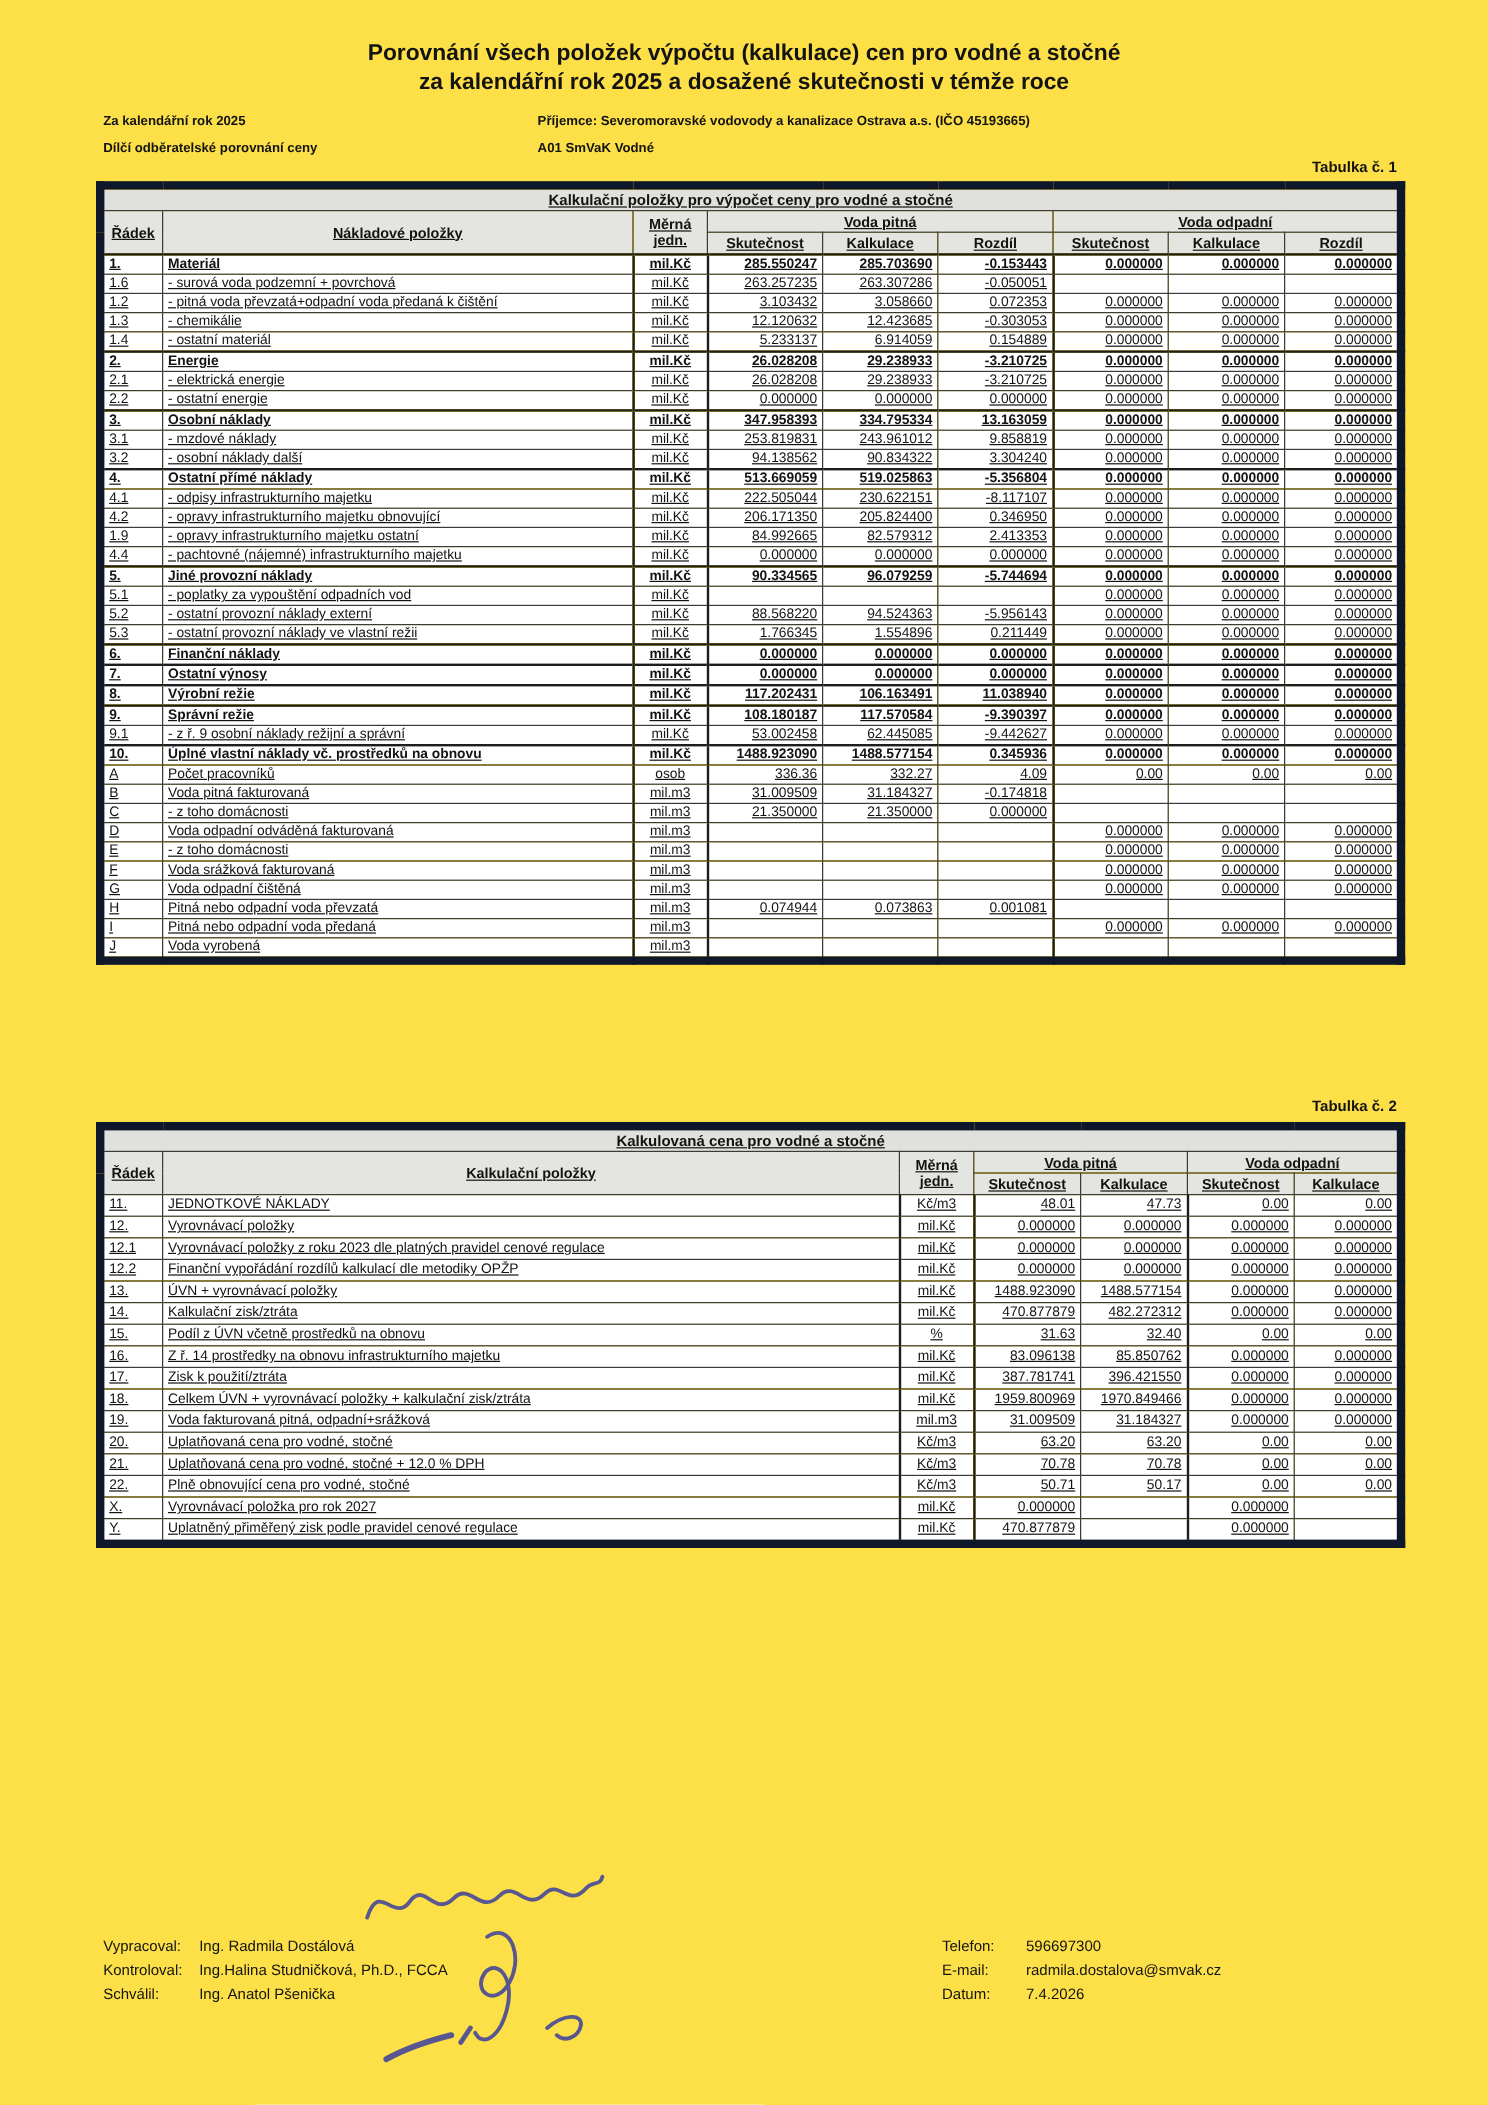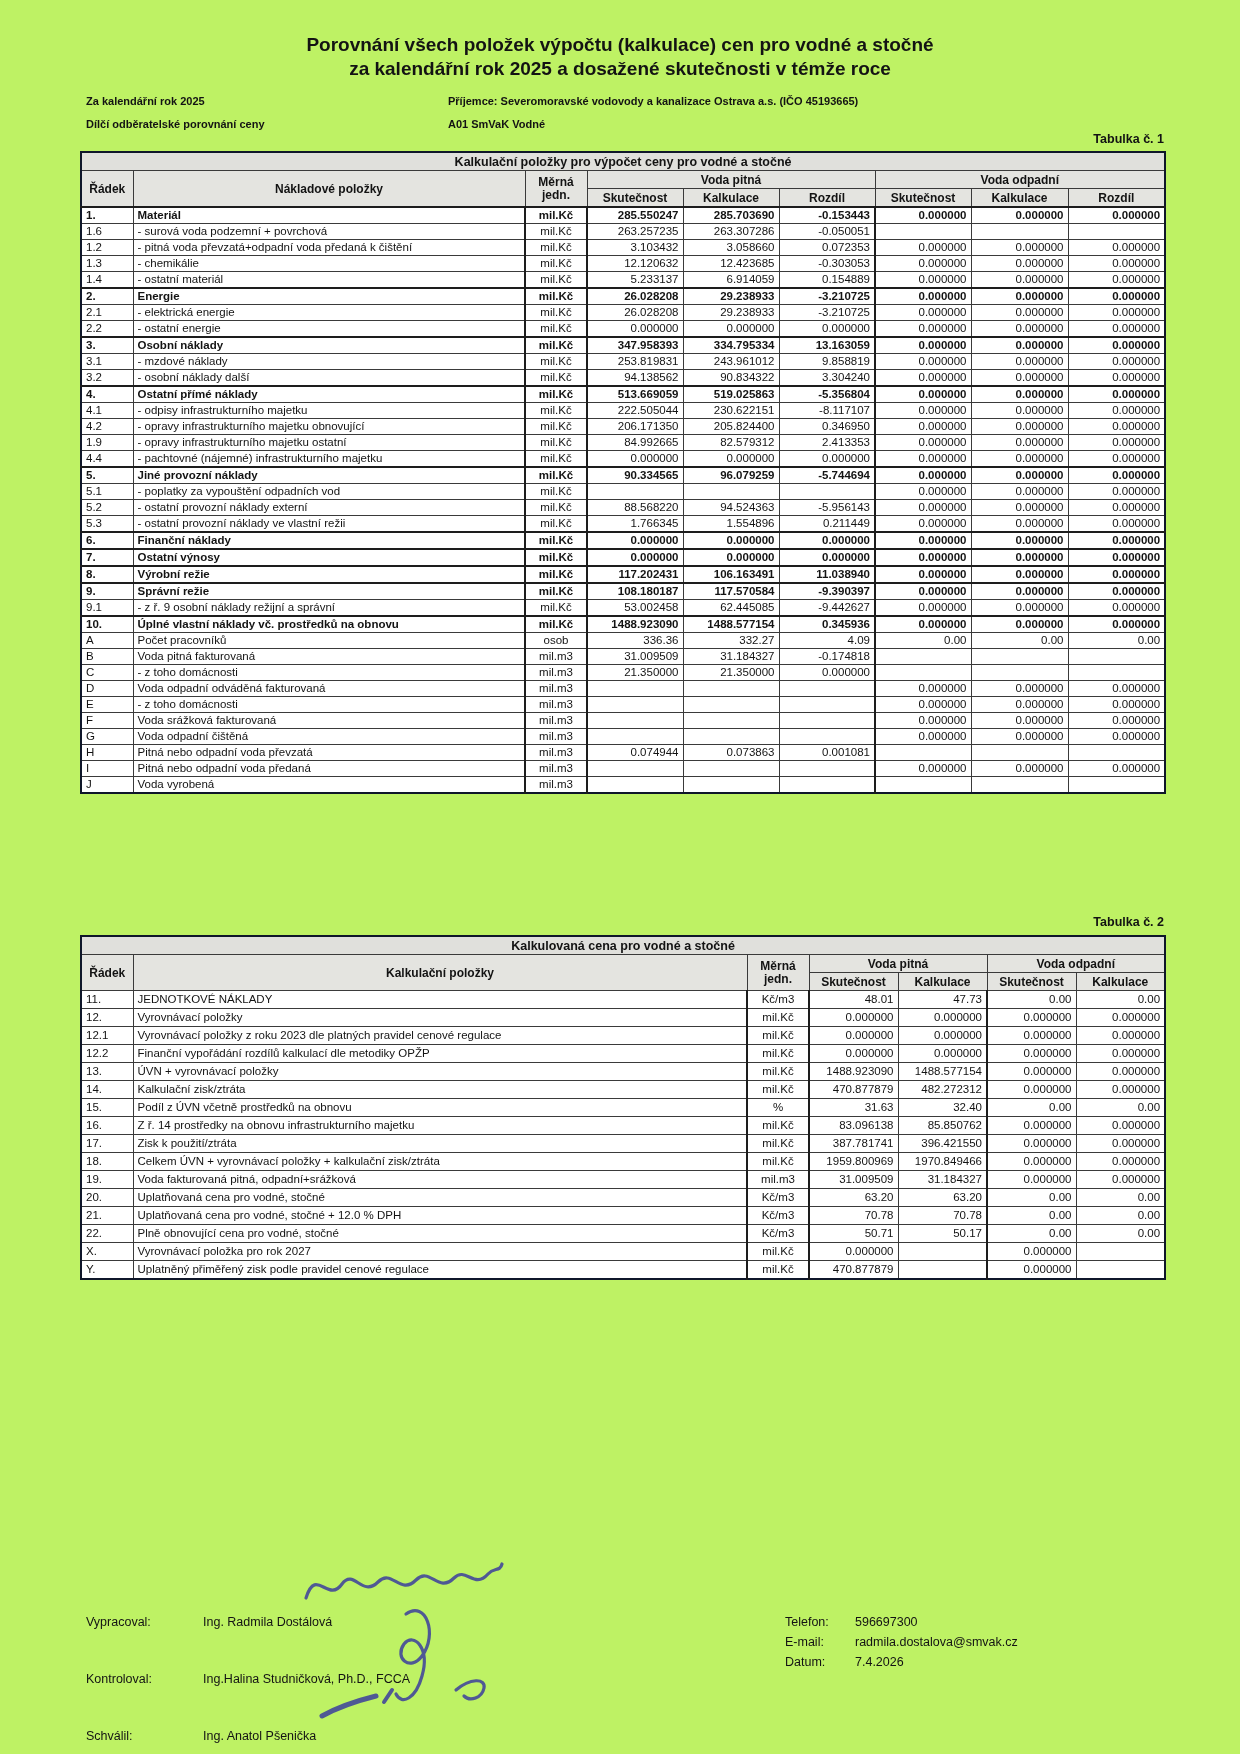--- a/index.html
+++ b/index.html
@@ -1,38 +1,38 @@
 <!DOCTYPE html>
 <html><head>
 <meta charset="utf-8">
 <style>
   html,body { margin:0; padding:0; background:#ffffff; }
   .page {
     position:relative; width:1240px; height:1754px;
-    background:#bef264; color:#131313;
+    background:#fde047; color:#131313;
     font-family:"Liberation Sans", sans-serif;
     overflow:hidden;
   }
   .doc-title {
     position:absolute; top:33px; left:0; width:100%;
     text-align:center; font-weight:700; font-size:19px; line-height:24px;
   }
   .meta { position:absolute; font-size:11px; font-weight:700; line-height:23px; white-space:nowrap; }
   .meta.left  { top:90px; left:86px; }
   .meta.right { top:90px; left:448px; }
 
   .tab-label { position:absolute; left:80px; width:1084px; text-align:right;
                font-size:12.5px; font-weight:700; }
   #tab-label-1 { top:132px; }
   #tab-label-2 { top:915px; }
 
   table.data {
     position:absolute; left:80px; width:1084px;
     border-collapse:collapse; table-layout:fixed;
-    font-size:11.5px; border:2px solid #0f172a;
+    font-size:11.5px; border:7px solid #0f172a;text-decoration:underline;
   }
   #table1 { top:151px; }
   #table2 { top:935px; }
 
   table.data th, table.data td {
     border:1px solid #3a3a3a; padding:0 4px;
     overflow:hidden; white-space:nowrap;
   }
   table.data thead th { background:#e4e4e0; font-weight:700; font-size:12px; height:17px; }
   table.data .title-row th { background:#e0e0dc; font-size:12.5px; height:17px; text-align:center; }
@@ -47,21 +47,21 @@
   table.data td:nth-child(n+4) { text-align:right; }
 
   tr.bold td { font-weight:700; border-top:2px solid #1d1d1d; }
 
   #table1 td:nth-child(4), #table2 td:nth-child(4),
   #table1 td:nth-child(7), #table2 td:nth-child(6),
   th.bl2 { border-left:2px solid #1d1d1d; }
   #table1 td:nth-child(3), #table2 td:nth-child(3) { border-left:2px solid #1d1d1d; }
 
   .footer-block { position:absolute; display:grid; font-size:12.5px; line-height:20px; }
-  #footer-left  { top:1612px; left:86px;  grid-template-columns:80px auto;gap:37px; }
+  #footer-left  { top:1612px; left:86px;  grid-template-columns:80px auto; }
   #footer-right { top:1612px; left:785px; grid-template-columns:70px auto; }
   .footer-block span { white-space:nowrap; }
 
   #signature { position:absolute; left:288px; top:1556px; width:240px; height:180px; }
 </style>
 </head>
 <body>
 
 <div class="page">
 

